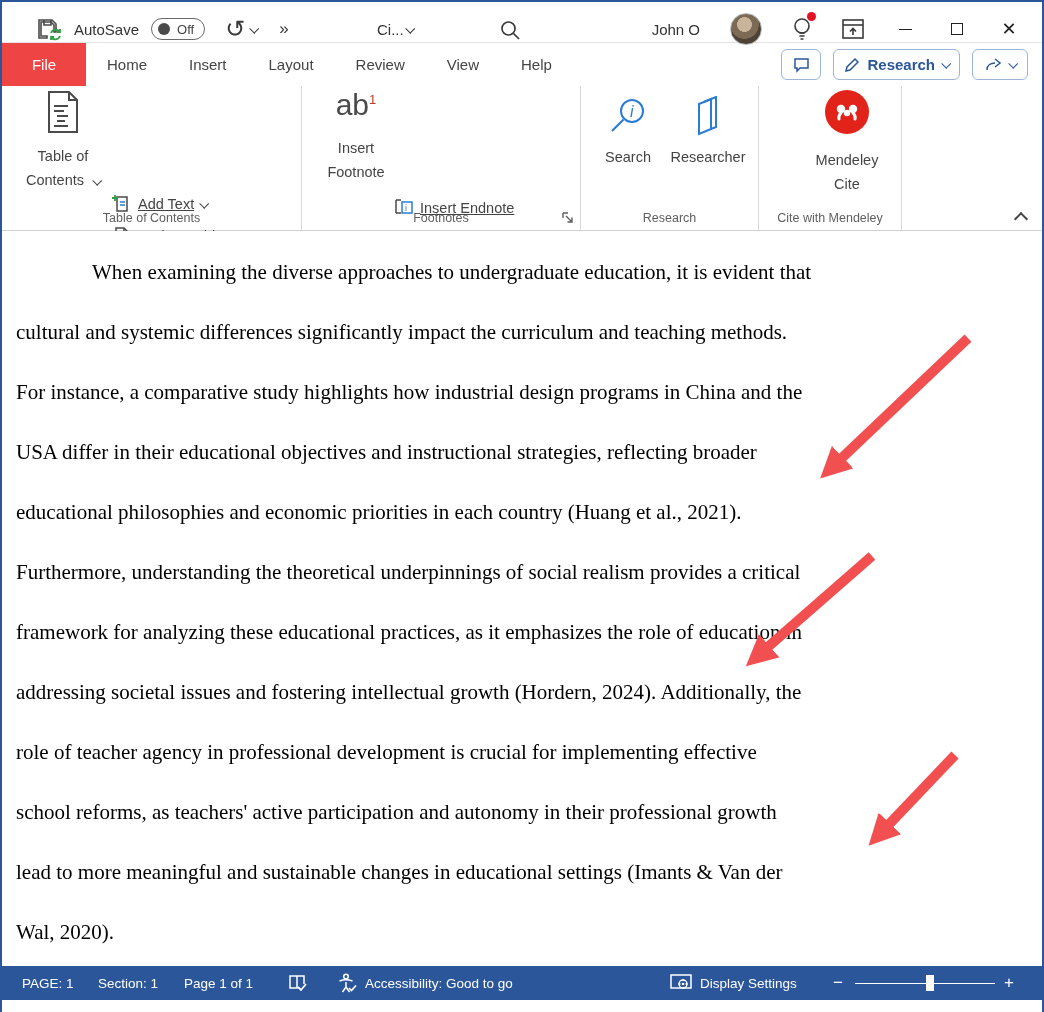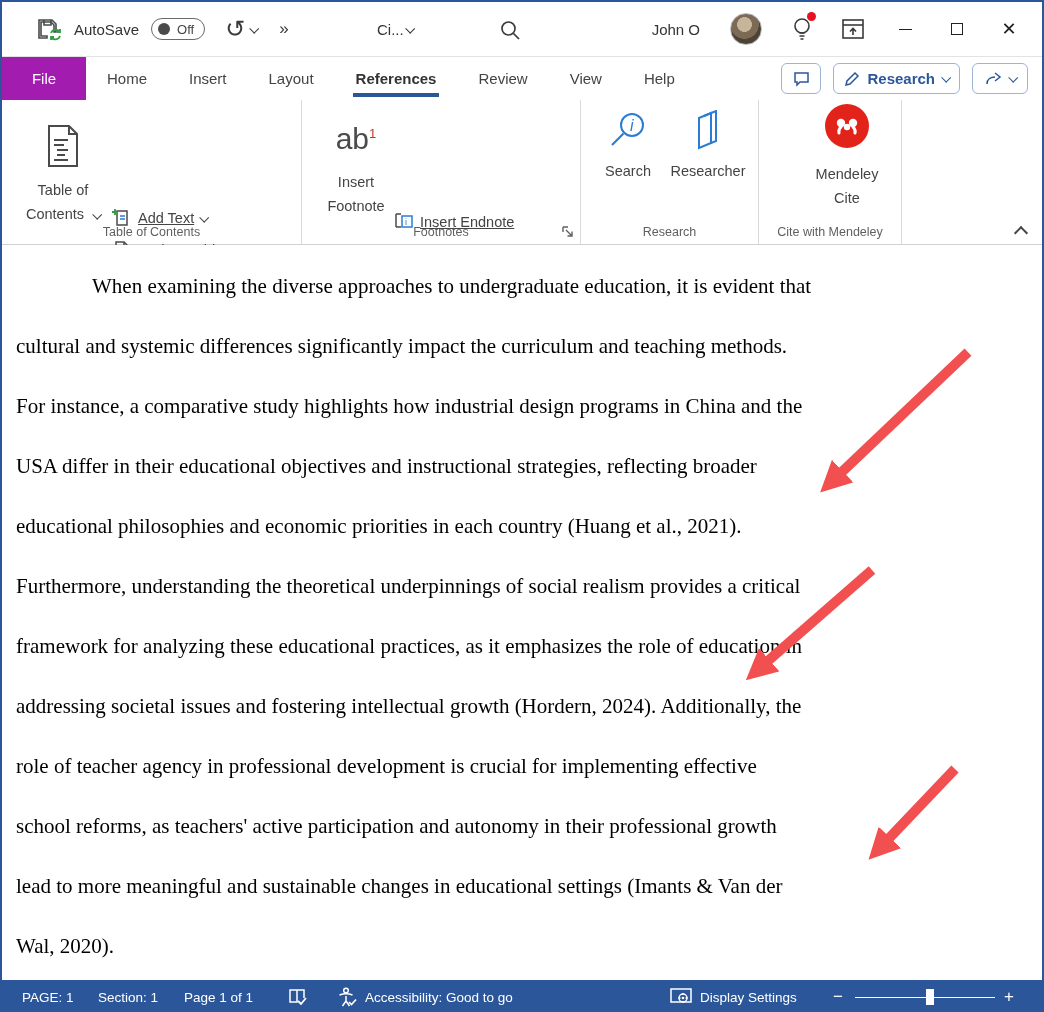--- a/index.html
+++ b/index.html
@@ -2,21 +2,21 @@
 <html><head>
 <meta charset="utf-8">
 <style>
   * { margin:0; padding:0; box-sizing:border-box; }
   html,body { width:1044px; height:1012px; }
   body { font-family:"Liberation Sans", sans-serif; background:#fff; }
   .window { width:1044px; height:1012px; border:2px solid #2b579a; border-bottom:none;
             display:flex; flex-direction:column; position:relative; background:#fff; }
 
   
-  .titlebar { height:55px; position:relative; background:#fff; border-bottom:1px solid #e3e3e3; flex:none; }
+  .titlebar { height:41px; position:relative; background:#fff; border-bottom:1px solid #e3e3e3; flex:none; }
   .tb-left { position:absolute; left:34px; top:0; height:54px; display:flex; align-items:center; gap:12px; color:#333; }
   .tb-text { font-size:15px; color:#333; }
   .toggle { display:flex; align-items:center; gap:7px; border:1px solid #6a6a6a; border-radius:11px;
             height:22px; padding:0 10px 0 6px; }
   .toggle .knob { width:12px; height:12px; border-radius:50%; background:#4a4a4a; }
   .toggle .off { font-size:13px; color:#444; }
   .undo-wrap { display:flex; align-items:center; gap:5px; margin-left:8px; }
   .undo-glyph { font-size:24px; color:#3a3a3a; line-height:1; }
   .chev { display:inline-block; width:7px; height:7px; border-right:1.5px solid currentColor;
           border-bottom:1.5px solid currentColor; transform:rotate(45deg) translateY(-1px); }
@@ -30,38 +30,38 @@
             background:radial-gradient(circle at 45% 35%, #c8b49a 0 28%, #7c6a55 30% 55%, #4c4236 57%); border:1px solid #bbb; }
   .bulb-wrap { position:relative; }
   .red-dot { position:absolute; right:-4px; top:-4px; width:9px; height:9px; border-radius:50%; background:#e81123; }
   .winbtn { display:flex; align-items:center; justify-content:center; width:22px; height:22px; color:#222; }
   .min-bar { width:13px; height:0; border-top:1.6px solid #222; }
   .max-box { width:12px; height:12px; border:1.6px solid #222; }
   .close-x { font-size:18px; color:#222; line-height:1; }
 
   
   .tabrow { height:43px; display:flex; align-items:stretch; flex:none; background:#fff; }
-  .file-tab { width:84px; background:#a21caf; color:#fff; font-size:15px; display:flex;
+  .file-tab { width:84px; background:#ef4444; color:#fff; font-size:15px; display:flex;
               align-items:center; justify-content:center; }
   .tab { padding:0 21px; display:flex; align-items:center; font-size:15px; color:#444; position:relative; }
   .tab.active { font-weight:bold; color:#333; }
   .tab.active::after { content:""; position:absolute; left:18px; right:18px; bottom:3px; height:4px; background:#2b579a; }
   .tab-right { margin-left:auto; display:flex; align-items:center; gap:12px; padding-right:14px; }
   .pillbtn { border:1px solid #9cb4d8; border-radius:6px; height:31px; display:flex; align-items:center;
              justify-content:center; gap:7px; padding:0 10px; color:#2b579a; font-size:15px; font-weight:bold; }
   .pillbtn .chev { border-color:#2b579a; }
 
   
   .ribbon { height:145px; position:relative; background:#fff; border-bottom:1px solid #d1d1d1; flex:none; display:flex; }
   .rgroup { position:relative; height:100%; border-right:1px solid #d9d9d9; }
   .rgroup:last-child { border-right:none; }
   .g-toc { width:300px; } .g-foot { width:279px; } .g-res { width:178px; } .g-mend { width:143px; }
   .g-rest { flex:1; border-right:none; }
   .group-label { position:absolute; bottom:5px; left:0; right:0; text-align:center; font-size:12.5px; color:#5f5f5f; }
-  .bigbtn { position:absolute; top:24px; display:flex; flex-direction:column; align-items:center; }
+  .bigbtn { position:absolute; top:4px; display:flex; flex-direction:column; align-items:center; }
   .bigbtn .lbl { font-size:14.5px; color:#444; line-height:24px; text-align:center; white-space:nowrap; }
   .smallrow { position:absolute; display:flex; align-items:center; gap:6px; font-size:14.5px; color:#444; white-space:nowrap;text-decoration:underline; }
   .smallrow.disabled { color:#b6b6b6; }
   .ab-icon { font-size:30px; color:#4a4a4a; line-height:1; font-family:"Liberation Sans",sans-serif; }
   .ab-icon sup { color:#c23b22; font-size:13px; }
   .ab-small { font-size:14px; color:#4a4a4a; }
   .ab-small sup { color:#c23b22; font-size:9px; }
   .launcher { position:absolute; right:6px; bottom:6px; }
   .collapse-chev { position:absolute; right:16px; bottom:6px; width:10px; height:10px;
                    border-left:2px solid #444; border-top:2px solid #444; transform:rotate(45deg); }
@@ -150,21 +150,20 @@
           <span class="close-x">✕</span>
         </span>
     </div>
   </div>
 
   <div class="tabrow">
     <div class="file-tab">File</div>
     <div class="tab">Home</div>
     <div class="tab">Insert</div>
     <div class="tab">Layout</div>
-    <div class="tab active">References</div>
     <div class="tab">Review</div>
     <div class="tab">View</div>
     <div class="tab">Help</div>
     <div class="tab-right">
       <span class="pillbtn" style="width:40px">
         <svg width="17" height="16" viewBox="0 0 17 16">
           <path d="M2 2 h13 v9 h-8 l-3 3 v-3 h-2 z" fill="none" stroke="#2b579a" stroke-width="1.5"></path>
         </svg>
       </span>
       <span class="pillbtn">

